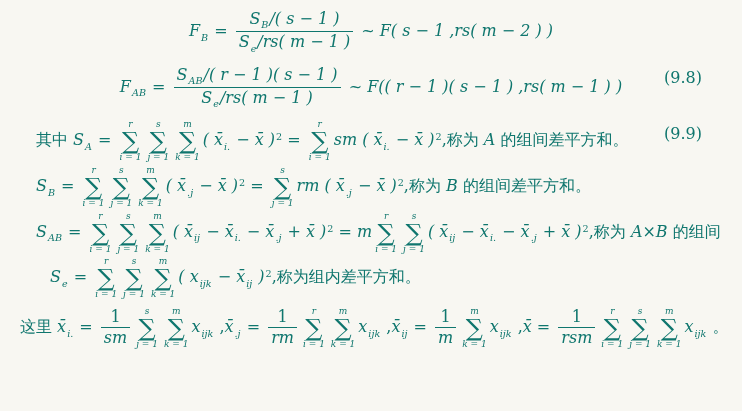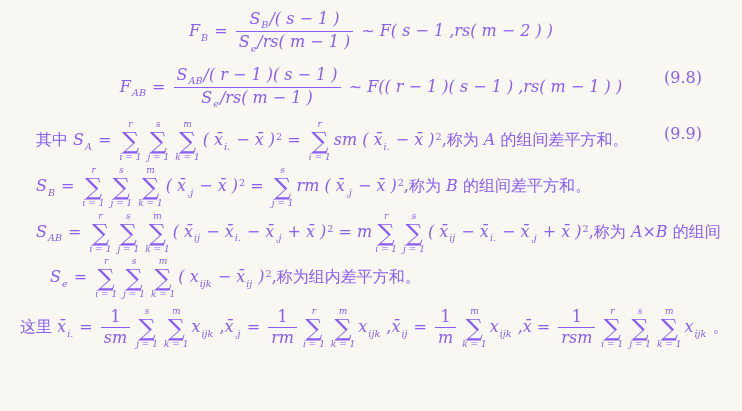--- a/index.html
+++ b/index.html
@@ -40,21 +40,21 @@
   .frac{
     display:inline-flex;flex-direction:column;
     vertical-align:middle;margin:0 3px;text-align:center;line-height:1.15;
   }
   .frac .num{padding:0 3px 1px 3px;border-bottom:1px solid currentColor;}
   .frac .den{padding:1px 3px 0 3px;}
 </style>
 </head>
 <body>
 
-<div class="page" style="background: rgb(248, 247, 242); color: #8b5cf6;">
+<div class="page" style="background: rgb(248, 247, 242); color: #0f766e;">
 
   <div class="eqline eq98">
     <span class="mline"><span class="var">F</span><span class="sub">B</span><span class="txt"> = </span><span class="frac">
           <span class="num"><span class="var">S</span><span class="sub">B</span><span class="var">/( s − 1 )</span></span>
           <span class="den"><span class="var">S</span><span class="sub">e</span><span class="var">/rs( m − 1 )</span></span>
         </span><span class="txt"> ~ </span><span class="var">F( s − 1 ,rs( m − 2 ) )</span></span>
     <span class="eqno">(9.8)</span>
   </div>
 
   <div class="eqline eq99">

